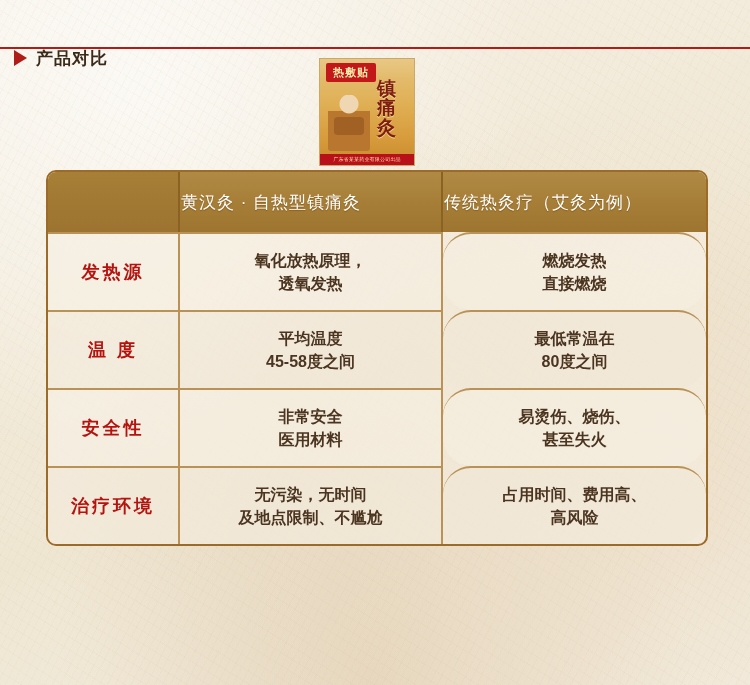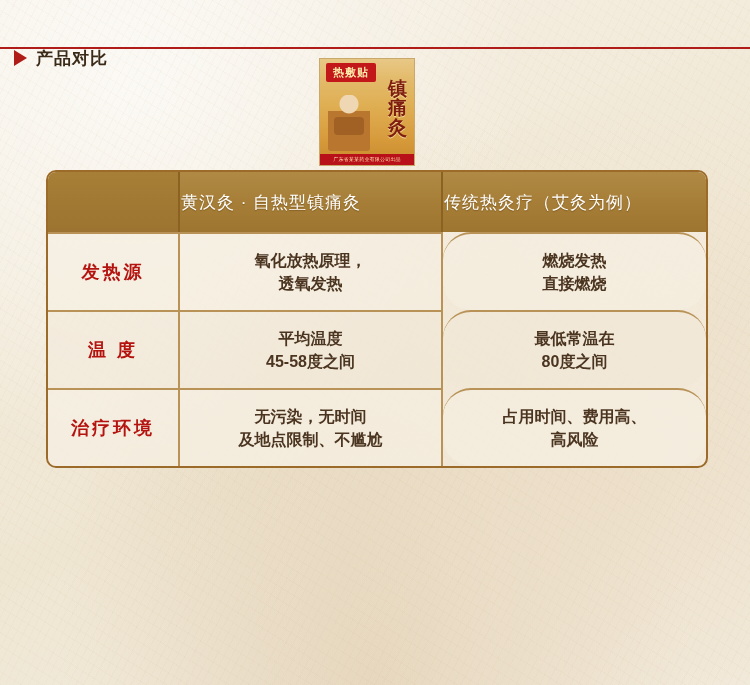--- a/index.html
+++ b/index.html
@@ -122,21 +122,21 @@
   }
   .pi-vtext {
     position: absolute;
     right: 7px;
     top: 20px;
     width: 30px;
     color: #7e1d10;
     font-size: 19px;
     font-weight: bold;
     line-height: 1.02;
-    text-align: right;
+    text-align: left;
     text-shadow: 0 1px 0 rgba(255,235,180,0.75);
   }
   .pi-foot {
     position: absolute;
     left: 0; right: 0; bottom: 0;
     height: 11px;
     background: #b8111a;
     color: #ffdca8;
     font-size: 5px;
     line-height: 11px;
@@ -276,20 +276,31 @@
         <td>
           <span class="cell-line">平均温度</span>
           <span class="cell-line">45-58度之间</span>
         </td>
         <td>
           <span class="cell-line">最低常温在</span>
           <span class="cell-line">80度之间</span>
         </td>
       </tr>
       <tr>
+        <td class="rowhead">安全性</td>
+        <td>
+          <span class="cell-line">非常安全</span>
+          <span class="cell-line">医用材料</span>
+        </td>
+        <td>
+          <span class="cell-line">易烫伤、烧伤、</span>
+          <span class="cell-line">甚至失火</span>
+        </td>
+      </tr>
+      <tr>
         <td class="rowhead">治疗环境</td>
         <td>
           <span class="cell-line">无污染，无时间</span>
           <span class="cell-line">及地点限制、不尴尬</span>
         </td>
         <td>
           <span class="cell-line">占用时间、费用高、</span>
           <span class="cell-line">高风险</span>
         </td>
       </tr>

